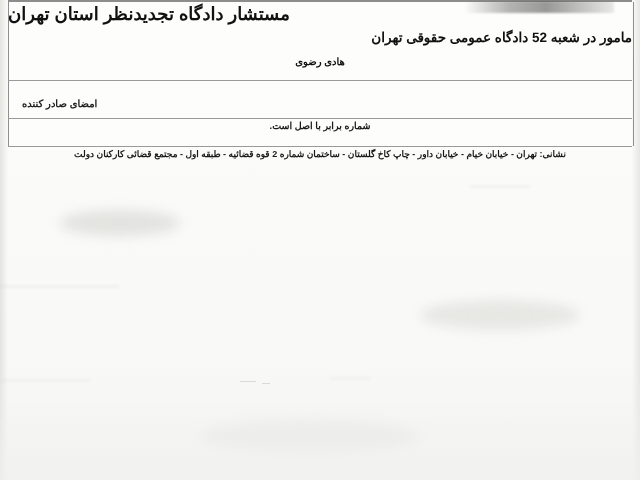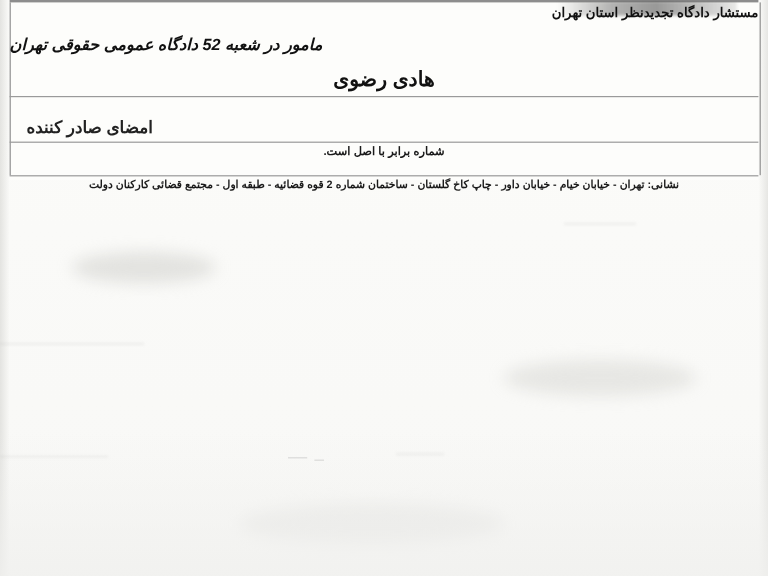--- a/index.html
+++ b/index.html
@@ -74,55 +74,54 @@
     white-space: nowrap;
     font-weight: 700;
     color: #111;
     text-rendering: geometricPrecision;
   }
 
   .t1 {
     top: 4px;
     right: 0;
     left: 0;
-    text-align: right;
-    font-size: 11px;
+    text-align: left;
+    font-size: 18px;
   }
   .t2 {
     top: 30px;
     right: 0;
     left: 0;
-    text-align: left;
+    text-align: right;
     font-size: 13.5px;
-    font-style: italic;
   }
   .t3 {
     top: 57px;
     right: 0;
     left: 0;
     text-align: center;
-    font-size: 17px;
+    font-size: 10px;
   }
 
   .rule {
     position: absolute;
     left: 8px;
     width: 624px;
     height: 1px;
     background: #9a9a9a;
   }
   .rule.r1 { top: 80px; }
   .rule.r2 { top: 118px; }
   .rule.r3 { top: 146px; }
 
   .signature-label {
     position: absolute;
     top: 98px;
     left: 14px;
-    font-size: 14px;
+    font-size: 10px;
     font-weight: 700;
     color: #222;
   }
 
   .footer-1 {
     position: absolute;
     top: 120px;
     left: 0;
     right: 0;
     text-align: center;

